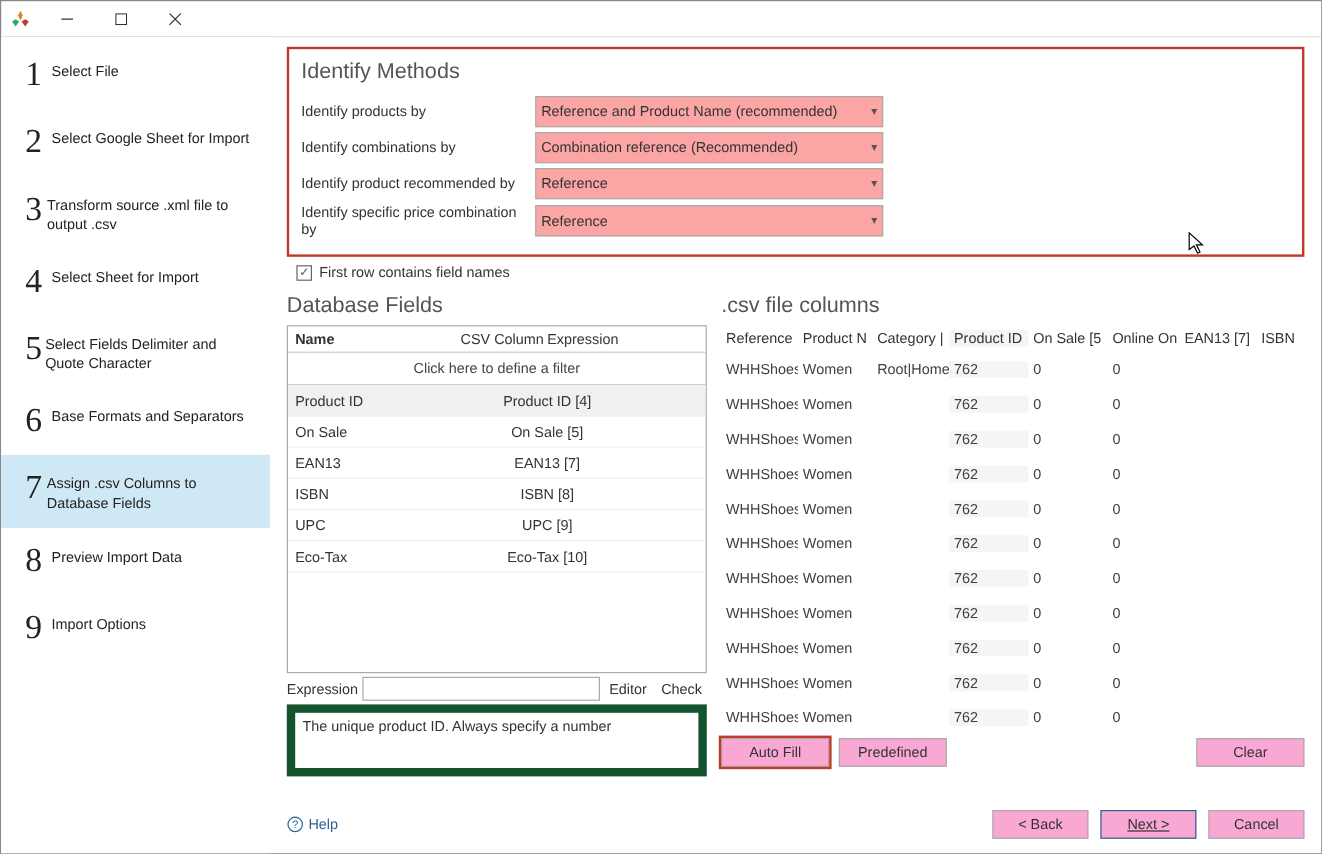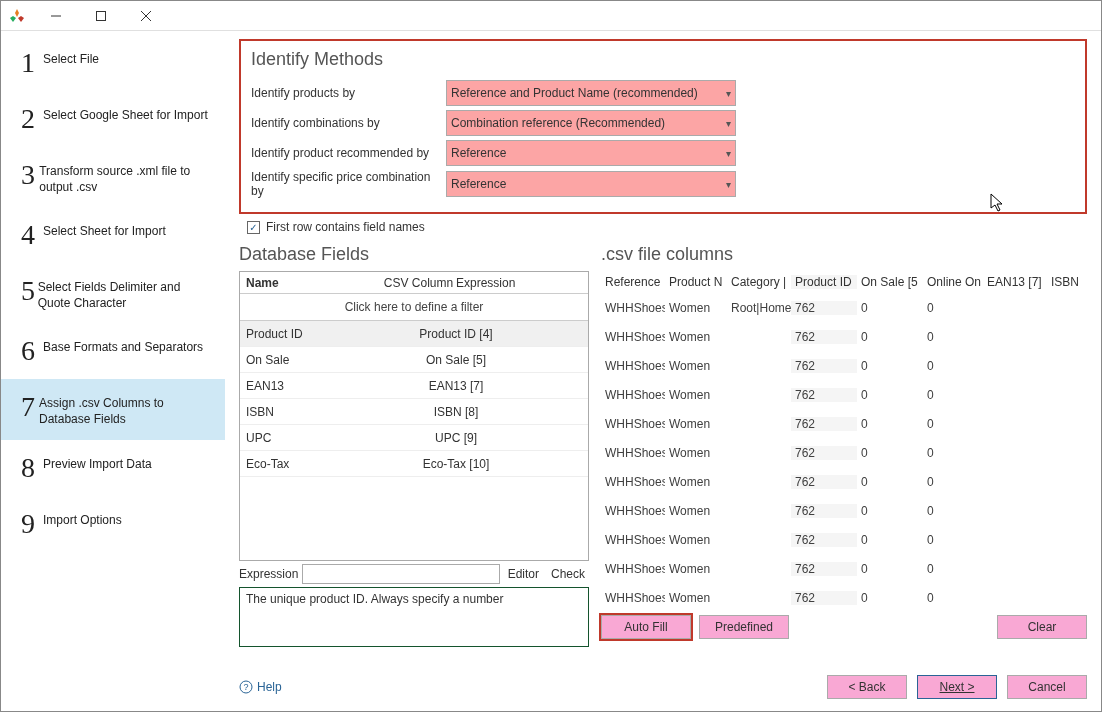--- a/index.html
+++ b/index.html
@@ -35,21 +35,21 @@
   .db-head-row { display:flex; border-bottom:1px solid #ccc; height:22px; align-items:center; padding:0 6px; font-size:12px;}
   .db-head-row .c1{width:135px;font-weight:bold;} .db-head-row .c2{width:75px; text-align:center;} .db-head-row .c3{flex:1;}
   .db-filter-row { text-align:center; padding:6px 0; border-bottom:1px solid #ccc; color:#444; font-size:12px;}
   .db-rows { flex:1; overflow:hidden;}
   .db-row { display:flex; height:26px; align-items:center; padding:0 6px; border-bottom:1px solid #eee; font-size:12px;}
   .db-row.sel { background:#f0f0f0;}
   .db-row .c1{width:135px;} .db-row .c2{width:150px; text-align:center;} 
   .expr-bar { display:flex; align-items:center; margin-top:3px; gap:4px; font-size:12px;}
   .expr-bar input { flex:1; height:20px; border:1px solid #aaa; padding:0 4px;}
   .expr-btn { padding:2px 4px; font-size:12px; }
-  .help-text { border:1px solid #14532d; height:60px; padding:4px 6px; font-size:12px; margin-top:3px; overflow:auto;}
+  .help-text { border:7px solid #14532d; height:60px; padding:4px 6px; font-size:12px; margin-top:3px; overflow:auto;}
   .csv-table { border:0px solid #ccc; height:338px; overflow:hidden; position:relative;}
   .csv-head { display:flex; height:22px; align-items:center; font-size:12px; color:#333;}
   .csv-head div, .csv-row div { padding:0 4px; overflow:hidden; white-space:nowrap;}
   .w-ref{width:64px;} .w-pn{width:62px;} .w-cat{width:64px;} .w-pid{width:66px; background:rgba(0,0,0,0.04);} .w-os{width:66px;} .w-oo{width:60px;} .w-ean{width:64px;} .w-isbn{width:40px;}
   .csv-body{ overflow:hidden;}
   .csv-row { display:flex; height:29px; align-items:center; font-size:12px; color:#404040; }
   .button-row { display:flex; gap:8px; margin-top:6px; }
   .btn { height:24px; padding:0 16px; border:1px solid #aaa; background:#f9a8d4; display:inline-flex; align-items:center; justify-content:center; font-size:12px;}
   .btn.highlight { outline:2px solid #c0392b; outline-offset:0px;}
   .btn.def { border:1px solid #2a6496;}

